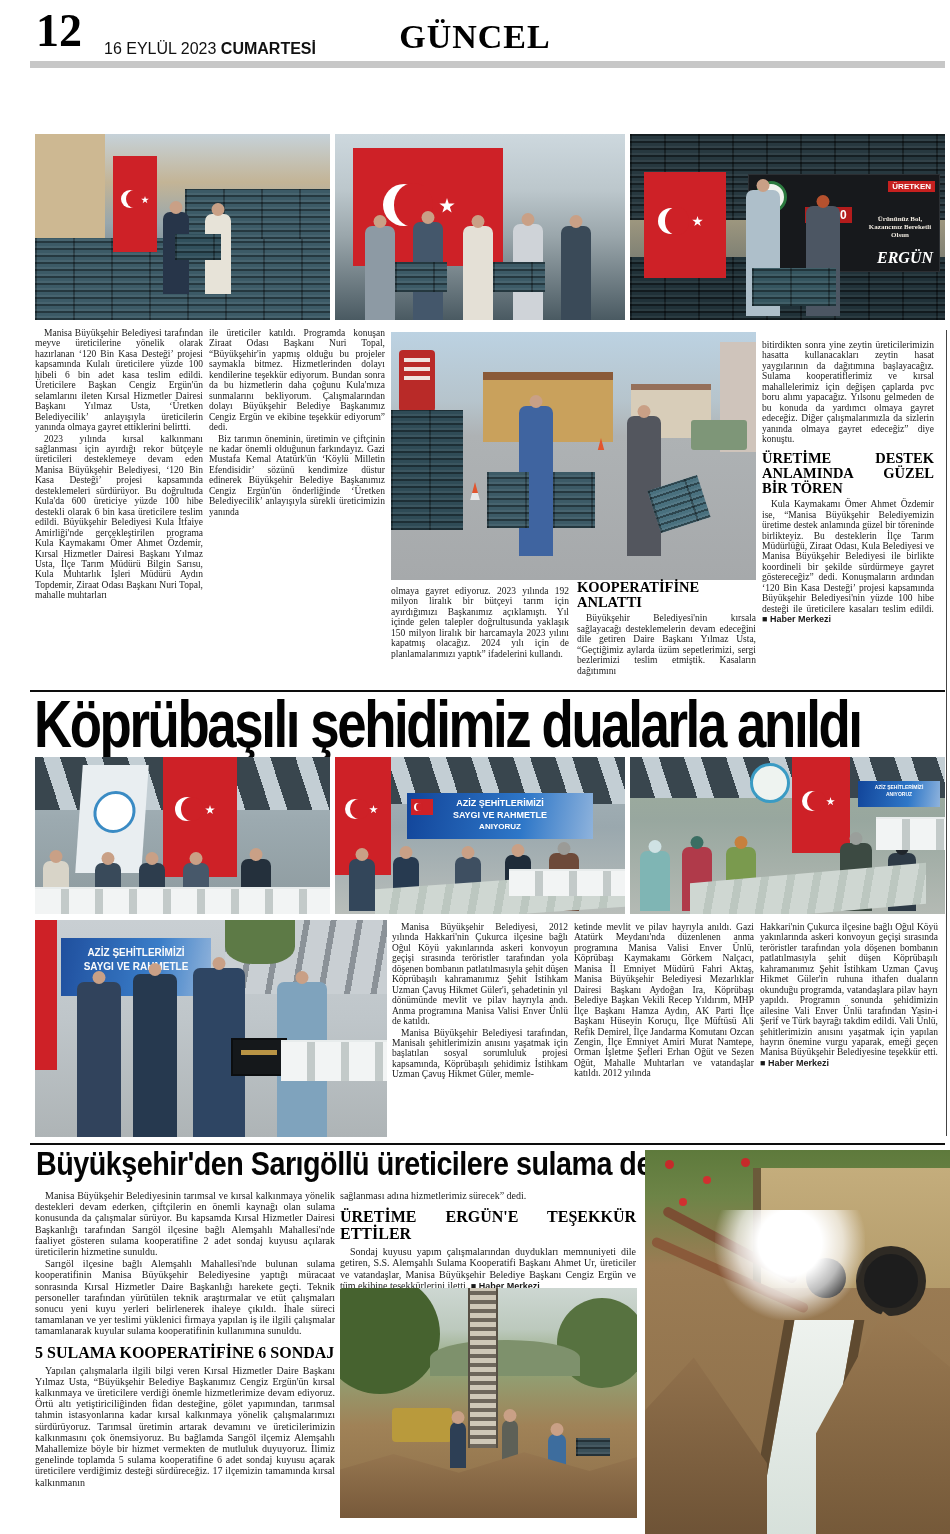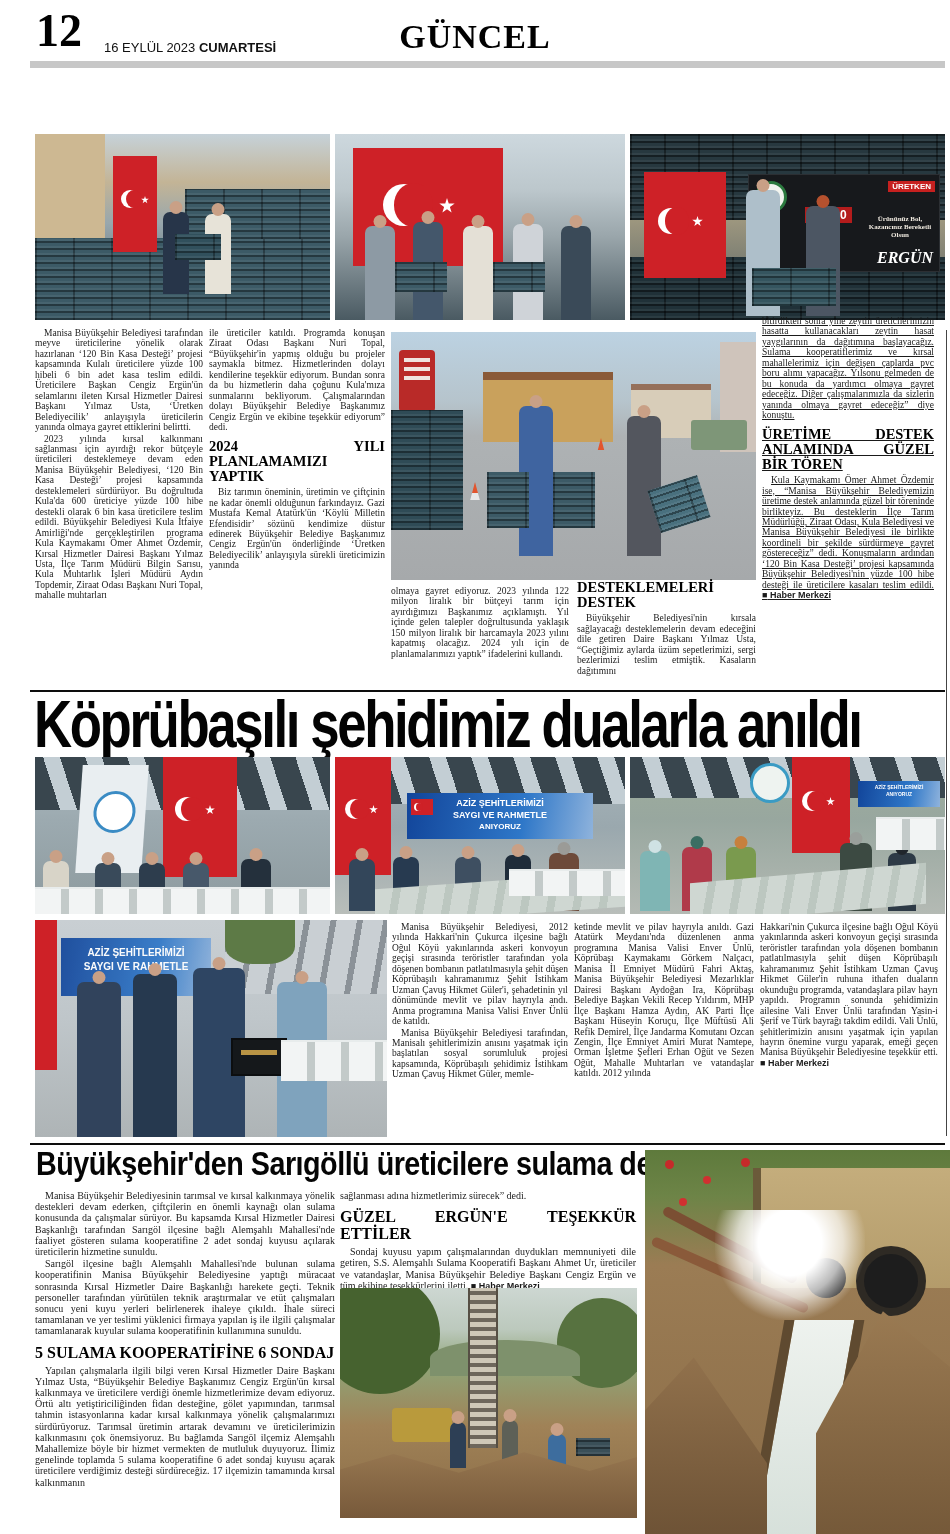--- a/index.html
+++ b/index.html
@@ -2,21 +2,21 @@
 <html><head>
 <meta charset="utf-8">
 <style>
   html,body{margin:0;padding:0;background:#dcdcdc;}
   .page{position:relative;width:950px;height:1534px;background:#ffffff;overflow:hidden;
         font-family:"Liberation Serif",serif;color:#1a1a1a;}
   
   .pagenum{position:absolute;left:36px;top:8px;font-family:"Liberation Serif",serif;
            font-weight:700;font-size:46px;line-height:46px;color:#000;}
   .dateline{position:absolute;left:104px;top:40px;font-family:"Liberation Sans",sans-serif;
-            font-size:13px;color:#111;letter-spacing:0;}
+            font-size:16px;color:#111;letter-spacing:0;}
   .dateline .dow{font-weight:700;}
   .section{position:absolute;left:50%;top:18px;transform:translateX(-50%);
            font-family:"Liberation Serif",serif;font-weight:700;font-size:34px;color:#000;letter-spacing:1px;}
   .grayrule{position:absolute;left:30px;right:5px;top:61px;height:7px;background:#c7c7c7;}
   .logo{position:absolute;right:6px;top:8px;width:130px;height:52px;}
   .logo .ltop{position:absolute;left:0;top:0;width:76px;height:12px;background:#e02424;color:#fff;
               font-family:"Liberation Sans",sans-serif;font-style:italic;font-weight:700;font-size:8px;
               line-height:12px;padding-left:4px;box-sizing:border-box;}
   .logo .lmain{position:absolute;left:0;top:12px;width:100px;height:38px;background:#2c6ab1;color:#fff;
                font-family:"Liberation Sans",sans-serif;font-style:italic;font-weight:700;font-size:26px;
@@ -130,21 +130,20 @@
     <div class="ab fig" style="left:176px;top:72px;width:34px;height:110px;background:#4c5663;--head:#b5512e;"></div>
     <div class="ab crates" style="left:122px;top:134px;width:84px;height:38px;background-color:#35555f;"></div>
   </div>
 
   <div class="col" style="left:35px;top:328px;width:168px;height:358px;">
     <p>Manisa Büyükşehir Belediyesi tarafından meyve üreticilerine yönelik olarak hazırlanan ‘120 Bin Kasa Desteği’ projesi kapsamında Kulalı üreticilere yüzde 100 hibeli 6 bin adet kasa teslim edildi. Üreticilere Başkan Cengiz Ergün'ün selamlarını ileten Kırsal Hizmetler Dairesi Başkanı Yılmaz Usta, ‘Üretken Belediyecilik’ anlayışıyla üreticilerin yanında olmaya gayret ettiklerini belirtti.</p>
     <p>2023 yılında kırsal kalkınmanı sağlanması için ayırdığı rekor bütçeyle üreticileri desteklemeye devam eden Manisa Büyükşehir Belediyesi, ‘120 Bin Kasa Desteği’ projesi kapsamında desteklemeleri sürdürüyor. Bu doğrultuda Kula'da 600 üreticiye yüzde 100 hibe destekli olarak 6 bin kasa üreticilere teslim edildi. Büyükşehir Belediyesi Kula İtfaiye Amirliği'nde gerçekleştirilen programa Kula Kaymakamı Ömer Ahmet Özdemir, Kırsal Hizmetler Dairesi Başkanı Yılmaz Usta, İlçe Tarım Müdürü Bilgin Sarısu, Kula Muhtarlık İşleri Müdürü Aydın Topdemir, Ziraat Odası Başkanı Nuri Topal, mahalle muhtarları</p>
   </div>
   <div class="col" style="left:209px;top:328px;width:176px;height:358px;">
     <p class="noind">ile üreticiler katıldı. Programda konuşan Ziraat Odası Başkanı Nuri Topal, “Büyükşehir'in yapmış olduğu bu projeler saymakla bitmez. Hizmetlerinden dolayı kendilerine teşekkür ediyorum. Bundan sonra da bu hizmetlerin daha çoğunu Kula'mıza sunmalarını bekliyorum. Çalışmalarından dolayı Büyükşehir Belediye Başkanımız Cengiz Ergün ve ekibine teşekkür ediyorum” dedi.</p>
-    <div class="sub">2024 YILI PLANLAMAMIZI YAPTIK</div>
     <p>Biz tarımın öneminin, üretimin ve çiftçinin ne kadar önemli olduğunun farkındayız. Gazi Mustafa Kemal Atatürk'ün ‘Köylü Milletin Efendisidir’ sözünü kendimize düstur edinerek Büyükşehir Belediye Başkanımız Cengiz Ergün'ün önderliğinde ‘Üretken Belediyecilik’ anlayışıyla sürekli üreticimizin yanında</p>
   </div>
 
   <div class="photo" style="left:391px;top:332px;width:365px;height:248px;background:linear-gradient(180deg,#bcd2e2 0%,#b6c4cc 28%,#aeb2b4 42%,#a6a9ab 100%);">
     <div class="ab" style="left:92px;top:40px;width:130px;height:62px;background:#c9a15c;border-top:8px solid #8a5a38;"></div>
     <div class="ab" style="left:240px;top:52px;width:80px;height:48px;background:#d8cdb9;border-top:6px solid #95705a;"></div>
     <div class="ab" style="right:0;top:10px;width:36px;height:110px;background:#cfc4bb;"></div>
     <div class="ab" style="left:8px;top:18px;width:36px;height:62px;background:#b92a28;border-radius:4px;">
       <i style="display:block;height:4px;margin:8px 5px 0;background:#efe4e0;"></i>
       <i style="display:block;height:4px;margin:5px 5px 0;background:#efe4e0;"></i>
@@ -155,27 +154,27 @@
     <div class="ab fig" style="left:128px;top:74px;width:34px;height:150px;background:#3f64a0;"></div>
     <div class="ab crates" style="left:96px;top:140px;width:42px;height:56px;"></div>
     <div class="ab crates" style="left:162px;top:140px;width:42px;height:56px;"></div>
     <div class="ab fig" style="left:236px;top:84px;width:34px;height:140px;background:#53565e;"></div>
     <div class="ab crates" style="left:262px;top:150px;width:52px;height:44px;transform:rotate(-18deg);background-color:#49707e;"></div>
     <div class="ab" style="left:78px;top:150px;width:12px;height:18px;background:linear-gradient(180deg,#e2552e 60%,#e8e8e8 60%);clip-path:polygon(50% 0,90% 100%,10% 100%);"></div>
     <div class="ab" style="left:206px;top:106px;width:8px;height:12px;background:#e2552e;clip-path:polygon(50% 0,90% 100%,10% 100%);"></div>
   </div>
 
   <div class="col" style="left:391px;top:586px;width:178px;height:100px;">
-    <p class="noind">olmaya gayret ediyoruz. 2023 yılında 122 milyon liralık bir bütçeyi tarım için ayırdığımızı Başkanımız açıklamıştı. Yıl içinde gelen talepler doğrultusunda yaklaşık 150 milyon liralık bir harcamayla 2023 yılını kapatmış olacağız. 2024 yılı için de planlamalarımızı yaptık” ifadelerini kullandı.</p>
+    <p class="noind">olmaya gayret ediyoruz. 2023 yılında 192 milyon liralık bir bütçeyi tarım için ayırdığımızı Başkanımız açıklamıştı. Yıl içinde gelen talepler doğrultusunda yaklaşık 150 milyon liralık bir harcamayla 2023 yılını kapatmış olacağız. 2024 yılı için de planlamalarımızı yaptık” ifadelerini kullandı.</p>
   </div>
   <div class="col" style="left:577px;top:580px;width:179px;height:106px;">
-    <div class="sub" style="margin-top:0;">DESTEKLEMELERİ DESTEK</div>
+    <div class="sub" style="margin-top:0;">KOOPERATİFİNE ANLATTI</div>
     <p>Büyükşehir Belediyesi'nin kırsala sağlayacağı desteklemelerin devam edeceğini dile getiren  Daire Başkanı Yılmaz Usta, “Geçtiğimiz aylarda üzüm sepetlerimizi, sergi bezlerimizi teslim etmiştik. Kasaların dağıtımını</p>
   </div>
-  <div class="col" style="left:762px;top:316px;width:172px;height:358px;text-decoration:underline;">
+  <div class="col" style="left:762px;top:340px;width:172px;height:358px;">
     <p class="noind">bitirdikten sonra yine zeytin üreticilerimizin hasatta kullanacakları zeytin hasat yaygılarının da dağıtımına başlayacağız. Sulama kooperatiflerimiz ve kırsal mahallelerimiz için değişen çaplarda pvc boru alımı yapacağız. Yılsonu gelmeden de bu konuda da yardımcı olmaya gayret edeceğiz. Diğer çalışmalarımızla da sizlerin yanında olmaya gayret edeceğiz” diye konuştu.</p>
     <div class="sub">ÜRETİME DESTEK ANLAMINDA GÜZEL BİR TÖREN</div>
     <p><span>Kula Kaymakamı Ömer Ahmet Özdemir ise, “Manisa Büyükşehir Belediyemizin üretime destek anlamında güzel bir töreninde birlikteyiz. Bu desteklerin İlçe Tarım Müdürlüğü, Ziraat Odası, Kula Belediyesi ve Manisa Büyükşehir Belediyesi ile birlikte koordineli bir şekilde sürdürmeye gayret göstereceğiz” dedi. Konuşmaların ardından ‘120 Bin Kasa Desteği’ projesi kapsamında Büyükşehir Belediyesi'nin yüzde 100 hibe desteği ile üreticilere kasaları teslim edildi.</span>
       <span class="byline"><span>■</span> <span>Haber Merkezi</span></span></p>
   </div>
 
   <div class="vrule" style="left:946px;top:330px;height:806px;"></div>
   <div class="rule" style="top:690px;"></div>
 
   <div class="h1" style="top:693px;"><span>Köprübaşılı şehidimiz dualarla anıldı</span></div>
@@ -276,21 +275,21 @@
 
   <div class="a3col" style="left:35px;top:1190px;width:300px;height:340px;">
     <p>Manisa Büyükşehir Belediyesinin tarımsal ve kırsal kalkınmaya yönelik destekleri devam ederken, çiftçilerin en önemli kaynağı olan sulama konusunda da çalışmalar sürüyor. Bu kapsamda Kırsal Hizmetler Dairesi Başkanlığı tarafından Sarıgöl ilçesine bağlı Alemşahlı Mahallesi'nde faaliyet gösteren sulama kooperatifine 2 adet sondaj kuyusu açılarak üreticilerin hizmetine sunuldu.</p>
     <p>Sarıgöl ilçesine bağlı Alemşahlı Mahallesi'nde bulunan sulama kooperatifinin Manisa Büyükşehir Belediyesine yaptığı müracaat sonrasında Kırsal Hizmetler Daire Başkanlığı harekete geçti. Teknik personeller tarafından yürütülen teknik araştırmalar ve etüt çalışmaları sonucu yeni kuyu yerleri belirlenerek ihaleye çıkıldı. İhale süreci tamamlanan ve yer teslimi yüklenici firmaya yapılan iş ile ilgili çalışmalar tamamlanarak kuyular sulama kooperatifinin kullanımına sunuldu.</p>
     <div class="sub">5 SULAMA KOOPERATİFİNE 6 SONDAJ</div>
     <p>Yapılan çalışmalarla ilgili bilgi veren Kırsal Hizmetler Daire Başkanı Yılmaz Usta, “Büyükşehir Belediye Başkanımız Cengiz Ergün'ün kırsal kalkınmaya ve üreticilere verdiği önemle hizmetlerimize devam ediyoruz. Örtü altı yetiştiriciliğinden fidan desteğine, gölet yapımından, tarımsal tahmin istasyonlarına kadar kırsal kalkınmaya yönelik çalışmalarımızı sürdürüyoruz. Tarımsal üretimin artarak devamını ve üreticilerimizin kalkınmasını çok önemsiyoruz. Bu bağlamda Sarıgöl ilçemiz Alemşahlı Mahallemize böyle bir hizmet vermekten de mutluluk duyuyoruz. İlimiz genelinde toplamda 5 sulama kooperatifine 6 adet sondaj kuyusu açarak üreticilere verdiğimiz desteği sürdüreceğiz. 17 ilçemizin tamamında kırsal kalkınmanın</p>
   </div>
 
   <div class="a3col" style="left:340px;top:1190px;width:296px;height:96px;">
     <p class="noind">sağlanması adına hizmetlerimiz sürecek” dedi.</p>
-    <div class="sub">GÜZEL ERGÜN'E TEŞEKKÜR ETTİLER</div>
+    <div class="sub">ÜRETİME ERGÜN'E TEŞEKKÜR ETTİLER</div>
     <p><span>Sondaj kuyusu yapım çalışmalarından duydukları memnuniyeti dile getiren, S.S. Alemşahlı Sulama Kooperatifi Başkanı Ahmet Ur, üreticiler ve vatandaşlar, Manisa Büyükşehir Belediye Başkanı Cengiz Ergün ve tüm ekibine teşekkürlerini iletti.</span>
       <span class="byline"><span>■</span> <span>Haber Merkezi</span></span></p>
   </div>
 
   <div class="photo" style="left:340px;top:1288px;width:297px;height:230px;background:linear-gradient(180deg,#cdd7d2 0%,#bcc9bd 18%,#8fa477 34%,#a08257 60%,#8a6c47 100%);">
     <div class="ab" style="left:-20px;top:-14px;width:120px;height:120px;background:#46622f;border-radius:50%;"></div>
     <div class="ab" style="right:-10px;top:10px;width:90px;height:90px;background:#577240;border-radius:50%;"></div>
     <div class="ab" style="left:90px;top:52px;width:150px;height:36px;background:#7e916c;border-radius:50% 50% 0 0;"></div>
     <div class="ab" style="left:128px;top:0;width:26px;height:160px;background:repeating-linear-gradient(0deg,#6e675c 0 4px,#cfc8b8 4px 9px);border-left:2px solid #564f44;border-right:2px solid #564f44;"></div>
     <div class="ab" style="left:52px;top:120px;width:60px;height:34px;background:#b99a3c;border-radius:4px;"></div>

